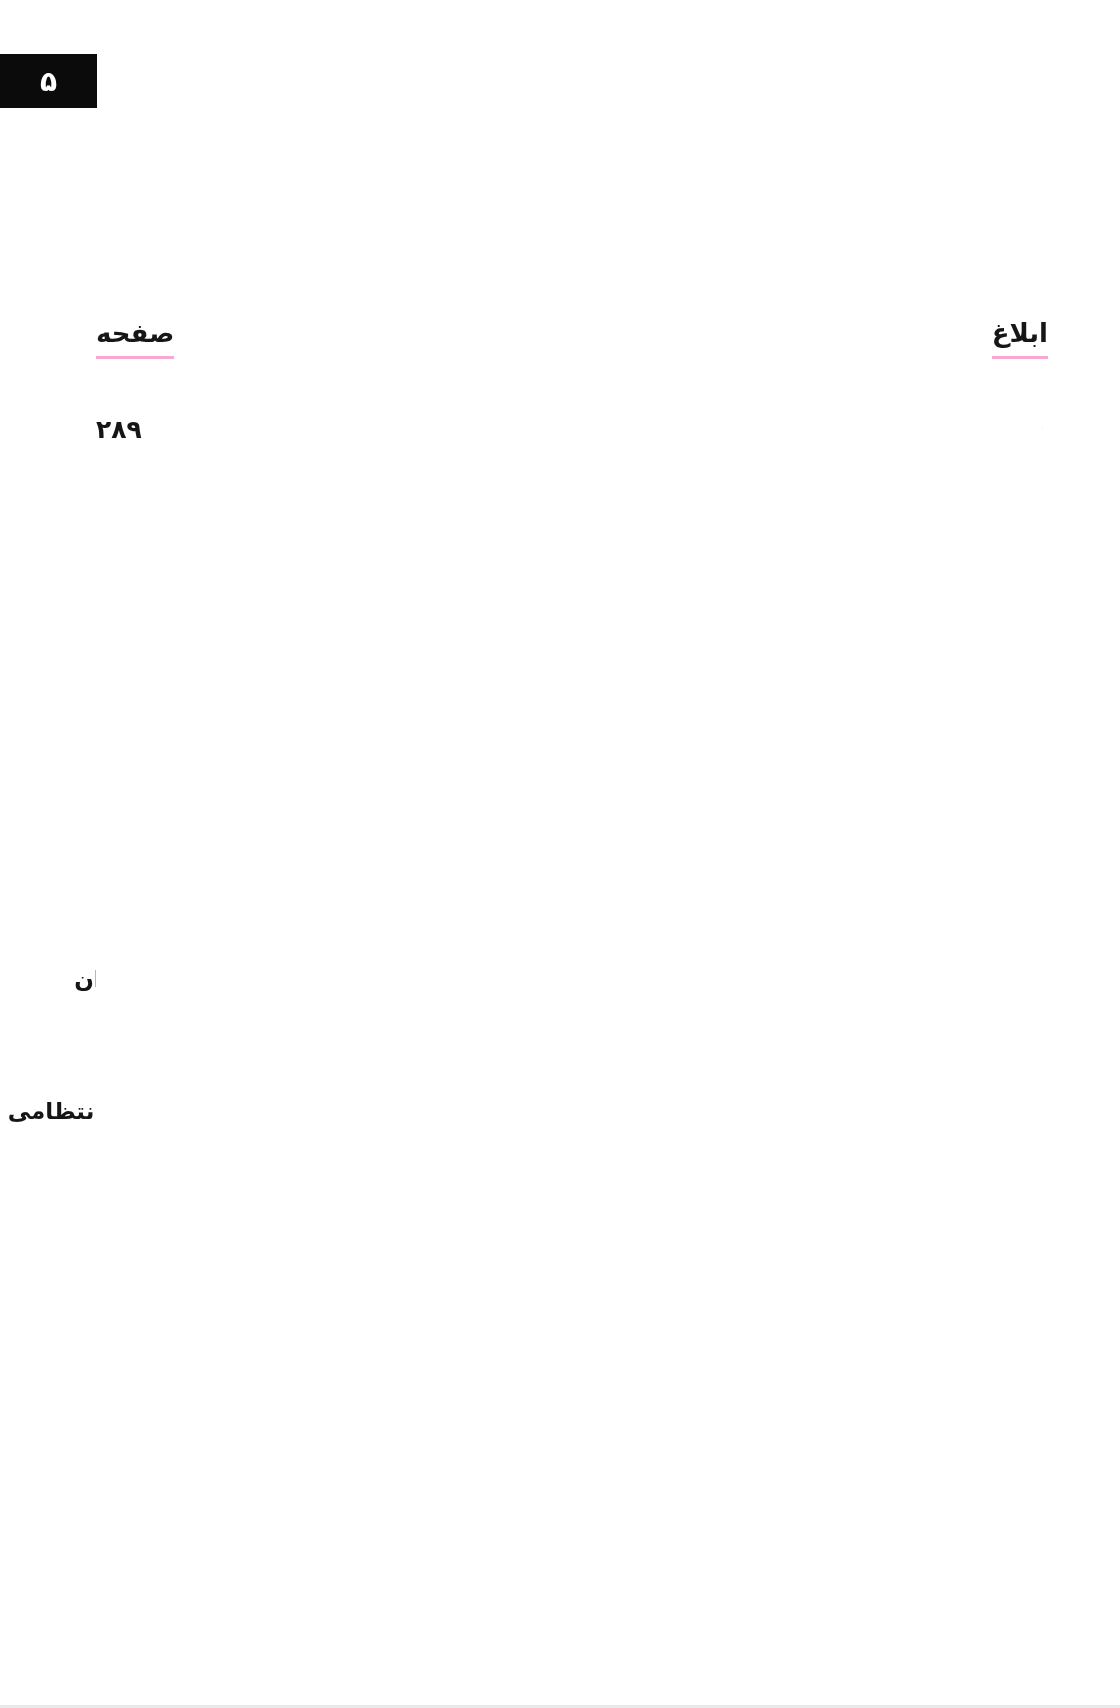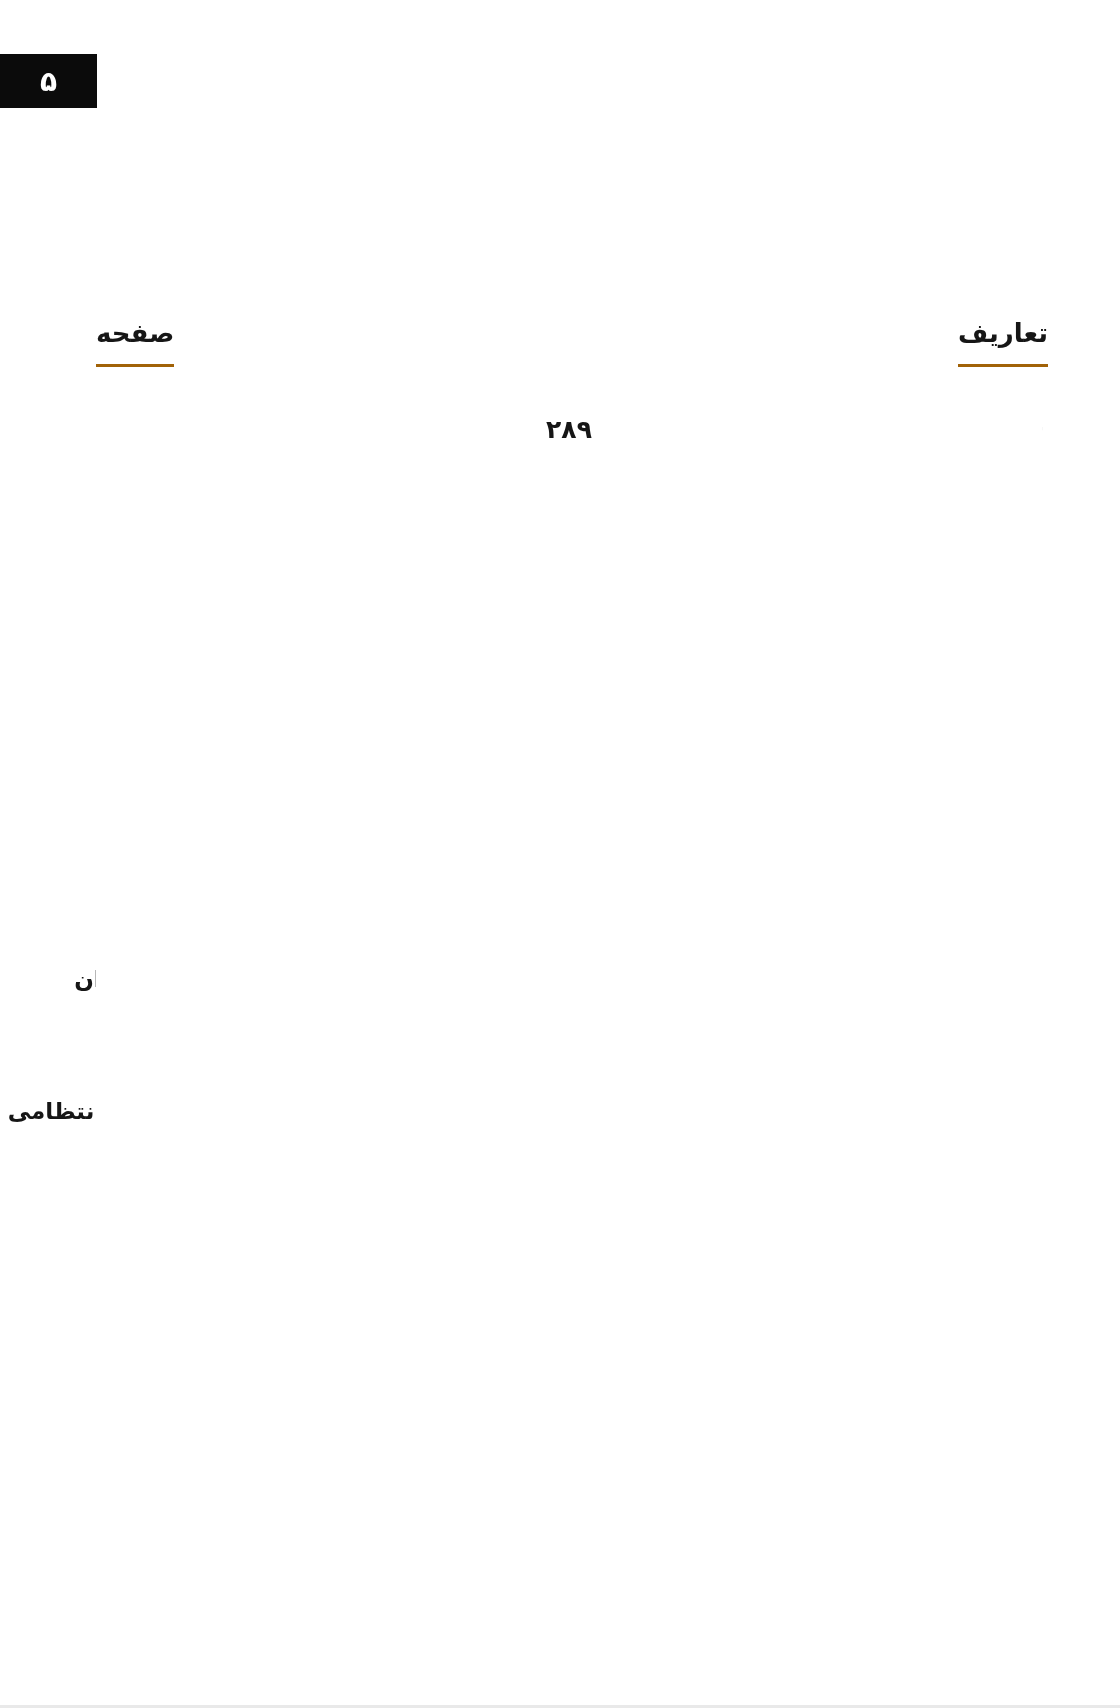--- a/index.html
+++ b/index.html
@@ -27,22 +27,22 @@
   .doc-title {
     position: absolute; top: 243px; left: 0; right: 0;
     text-align: center;
     font-size: 31px; font-weight: bold;
   }
 
   
   .col-head {
     position: absolute; top: 318px;
     font-size: 26px; font-weight: bold;
-    border-bottom: 3px solid #a16207;
-    padding-bottom: 16px;
+    border-bottom: 3px solid #f9a8d4;
+    padding-bottom: 8px;
   }
   .col-head.title-head { right: 72px; }
   .col-head.page-head  { left: 96px; }
 
   
   .watermark {
     position: absolute; left: 114px; top: 727px;
     width: 896px; height: 264px;
     border: 6px solid #eec4df;
     border-radius: 10px;
@@ -76,21 +76,21 @@
     flex: 1 1 auto; min-width: 0;
     overflow: hidden; height: 26px;
     margin: 0 5px;
     position: relative; top: 4px;
   }
   .row .dots::after {
     content: "....................................................................................................................................................................................................................................................................";
     font-size: 21px; font-weight: bold; letter-spacing: 1px; color: #1b1b1b;
     white-space: nowrap;
   }
-  .row .page { flex: none; min-width: 34px; text-align: center; }
+  .row .page { flex: none; min-width: 34px; text-align: left; }
 
   .m36 { margin-top: 36px; } .m26 { margin-top: 26px; }
   .m23 { margin-top: 23px; } .m20 { margin-top: 20px; }
   .m18 { margin-top: 18px; } .m12 { margin-top: 12px; }
   .m11 { margin-top: 11px; }
 
   .bottom-edge {
     position: absolute; bottom: 0; left: 0; right: 0;
     height: 3px; background: #e9e9e9;
   }
@@ -98,21 +98,21 @@
 </head>
 <body>
 
 <div class="page">
 
   <div class="corner-tab">
     <span>۵</span>
   </div>
 
 
-  <span class="col-head title-head">تعاریف</span>
+  <span class="col-head title-head">ابلاغ</span>
   <span class="col-head page-head">صفحه</span>
 
   <div class="watermark">
     <div class="wm-block">
       <svg width="190" height="230" viewBox="0 0 100 120">
         <g stroke="#ffffff" stroke-width="11" fill="none" stroke-linecap="square">
           <line x1="50" y1="26" x2="50" y2="116"></line>
           <line x1="50" y1="62" x2="14" y2="26"></line>
           <line x1="50" y1="62" x2="86" y2="26"></line>
           <line x1="50" y1="94" x2="26" y2="70"></line>

